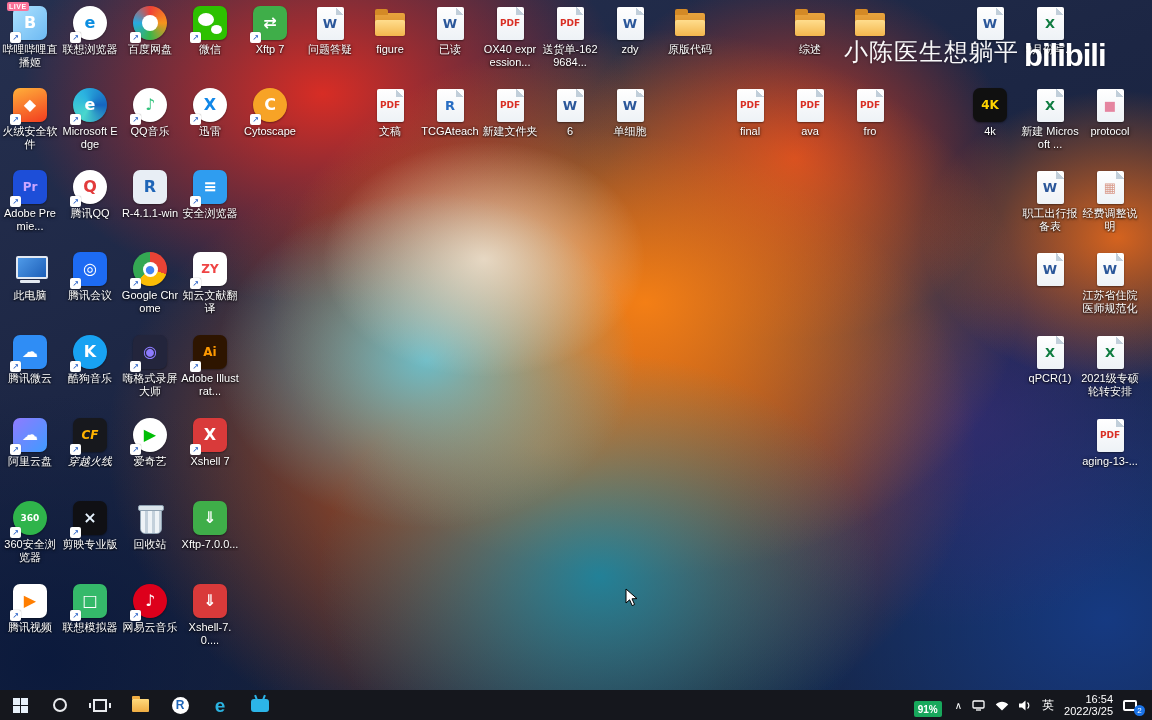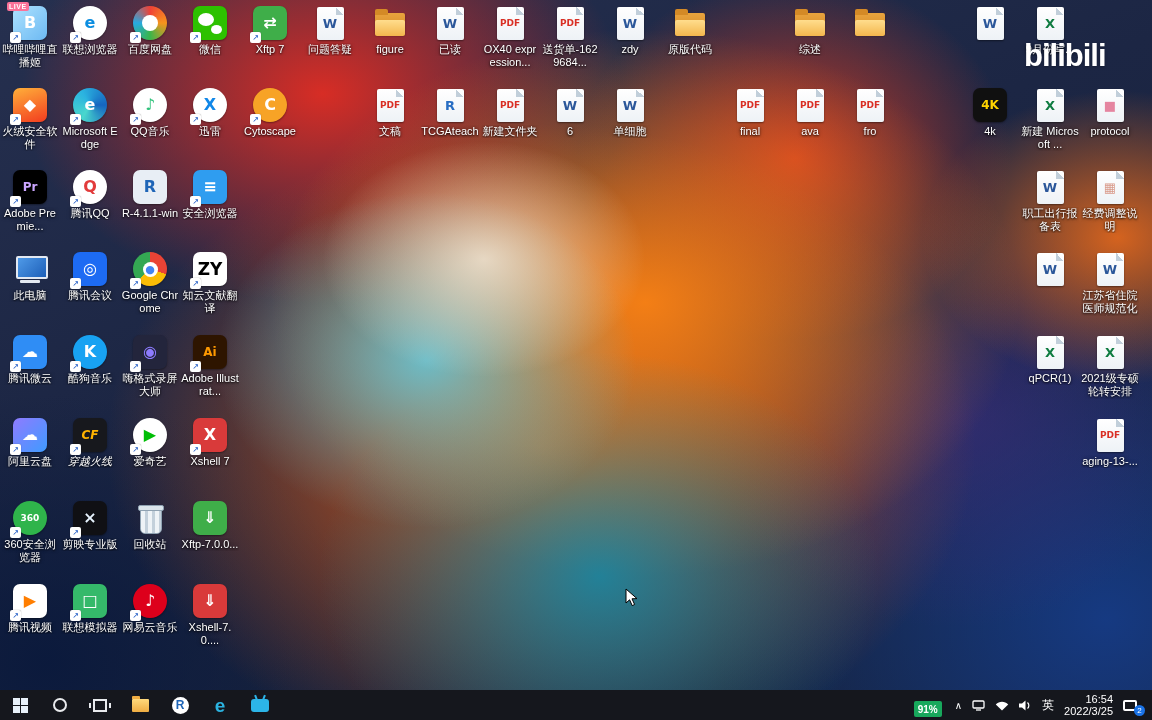--- a/index.html
+++ b/index.html
@@ -334,21 +334,21 @@
         </div>
         <div class="lbl">新建 Microsoft ...</div>
       </div>
       <div class="dicon" title="protocol" style="left: 1081px; top: 88px;">
         <div class="art page">
           <span class="glyph" style="color: rgb(229, 133, 160);">■</span>
         </div>
         <div class="lbl">protocol</div>
       </div>
       <div class="dicon" title="Adobe Premie..." style="left: 1px; top: 170px;">
-        <div class="art tile" style="background: #000000;">
+        <div class="art tile" style="background: #1d4ed8;">
           <span class="glyph" style="color: rgb(203, 166, 255); font-size: 12px;">Pr</span>
           <span class="sc">↗</span>
         </div>
         <div class="lbl">Adobe Premie...</div>
       </div>
       <div class="dicon" title="腾讯QQ" style="left: 61px; top: 170px;">
         <div class="art circle" style="background: rgb(255, 255, 255);">
           <span class="glyph" style="color: rgb(226, 59, 59);">Q</span>
           <span class="sc">↗</span>
         </div>
@@ -394,21 +394,21 @@
       </div>
       <div class="dicon" title="Google Chrome" style="left: 121px; top: 252px;">
         <div class="art circle chrome" style="background: conic-gradient(rgb(234, 67, 53) 0deg, rgb(234, 67, 53) 30%, rgb(251, 188, 5) 30%, rgb(251, 188, 5) 63%, rgb(52, 168, 83) 63%, rgb(52, 168, 83) 100%);">
           <span class="glyph" style="color: rgb(66, 133, 244);">●</span>
           <span class="sc">↗</span>
         </div>
         <div class="lbl">Google Chrome</div>
       </div>
       <div class="dicon" title="知云文献翻译" style="left: 181px; top: 252px;">
         <div class="art tile" style="background: rgb(255, 255, 255);">
-          <span class="glyph" style="color: #000000; font-size: 17px;">ZY</span>
+          <span class="glyph" style="color: #ef4444; font-size: 12px;">ZY</span>
           <span class="sc">↗</span>
         </div>
         <div class="lbl">知云文献翻译</div>
       </div>
       <div class="dicon" title="" style="left: 1021px; top: 252px;">
         <div class="art page">
           <span class="glyph" style="color: rgb(43, 87, 154);">W</span>
         </div>
         <div class="lbl"></div>
       </div>
@@ -540,20 +540,21 @@
         <div class="lbl">网易云音乐</div>
       </div>
       <div class="dicon" title="Xshell-7.0...." style="left: 181px; top: 584px;">
         <div class="art tile" style="background: rgb(217, 58, 58);">
           <span class="glyph" style="color: rgb(255, 255, 255);">⇓</span>
         </div>
         <div class="lbl">Xshell-7.0....</div>
       </div>
     </div>
 
+  <div class="wm-author">小陈医生想躺平</div>
   <div class="wm-logo">bilibili</div>
 
   <svg class="cursor" width="14" height="20" viewBox="0 0 14 20">
     <path d="M1 1 L1 15 L4.6 11.8 L7.2 17.6 L9.6 16.5 L7 10.8 L12 10.6 Z" fill="#fff" stroke="#000" stroke-width="1"></path>
   </svg>
 
   <div class="taskbar">
     <div class="tb-btn">
       <span class="win-logo">
           <i></i>

